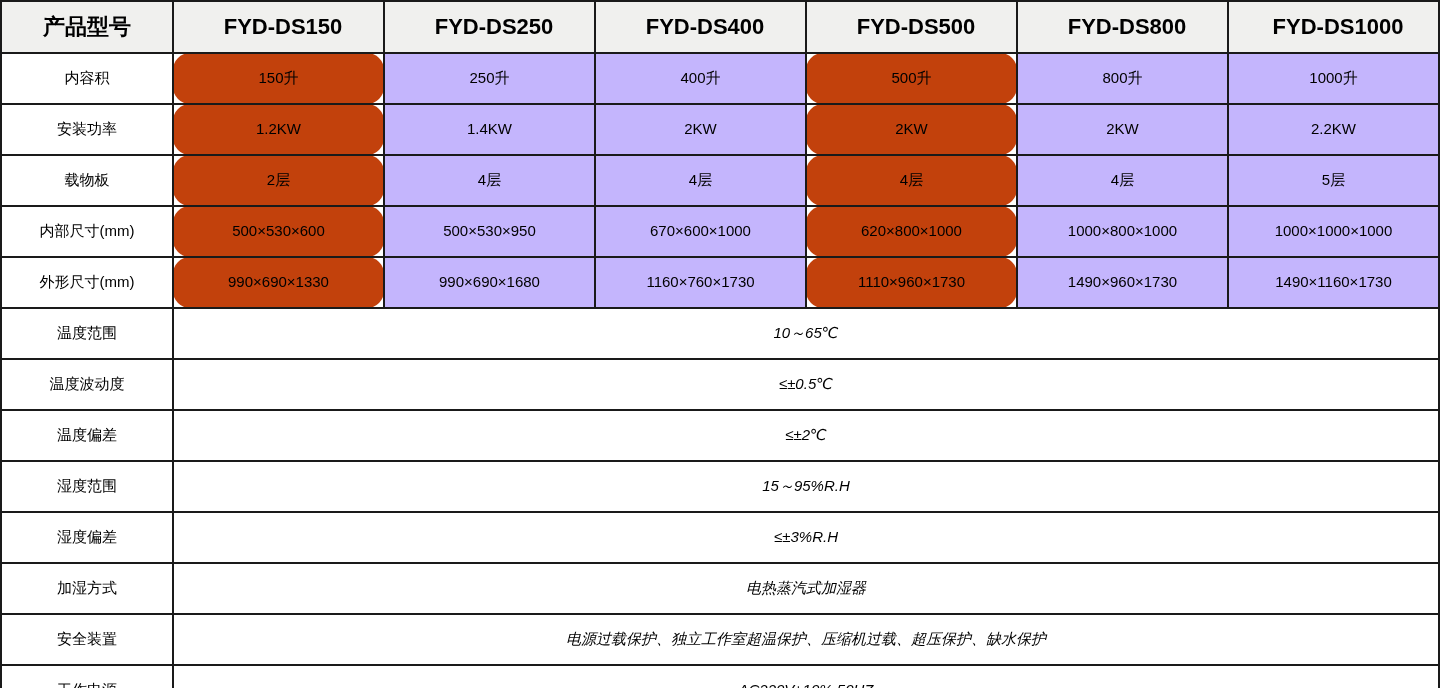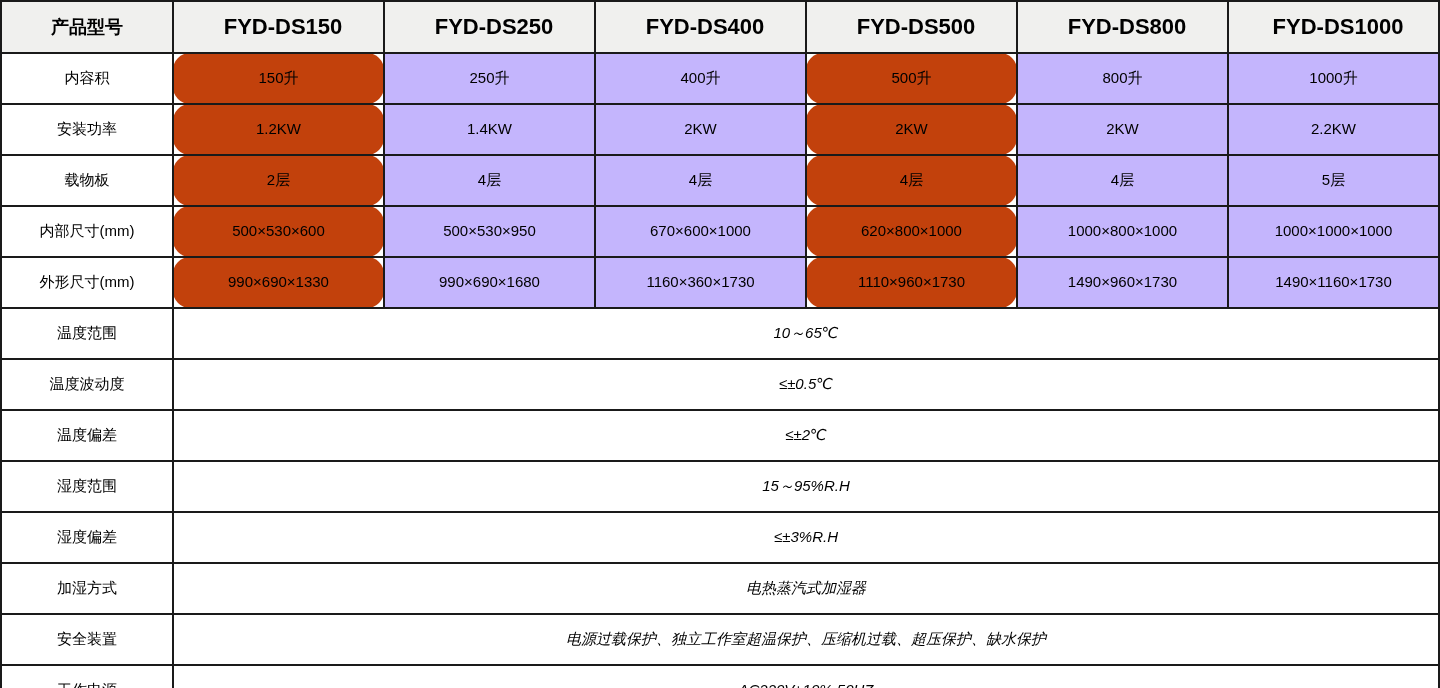--- a/index.html
+++ b/index.html
@@ -44,21 +44,21 @@
   }
   
   tr.header-row td {
     background: #f0f0ee;
     font-weight: bold;
     font-size: 22px;
     height: 50px;
     padding-left: 9px;
   }
   tr.header-row td.cell-label {
-    font-size: 18px;
+    font-size: 22px;
     text-align: center;
     padding-left: 0;
   }
   
   td.shade { background: #c2410c; border-radius: 17px; }
   td.plain { background: #c4b5fd; }
   td.span-cell {
     background: #ffffff;
     font-size: 19px;
     font-style: italic;
@@ -126,21 +126,21 @@
       <td class="plain nowrap">670×600×1000</td>
       <td class="shade nowrap">620×800×1000</td>
       <td class="plain nowrap">1000×800×1000</td>
       <td class="plain nowrap">1000×1000×1000</td>
     </tr>
 
     <tr>
       <td class="cell-label">外形尺寸(mm)</td>
       <td class="shade nowrap">990×690×1330</td>
       <td class="plain nowrap">990×690×1680</td>
-      <td class="plain nowrap">1160×360×1730</td>
+      <td class="plain nowrap">1160×760×1730</td>
       <td class="shade nowrap">1110×960×1730</td>
       <td class="plain nowrap">1490×960×1730</td>
       <td class="plain nowrap">1490×1160×1730</td>
     </tr>
 
     <tr>
       <td class="cell-label">温度范围</td>
       <td class="span-cell" colspan="6">10～65℃</td>
     </tr>
     <tr>

